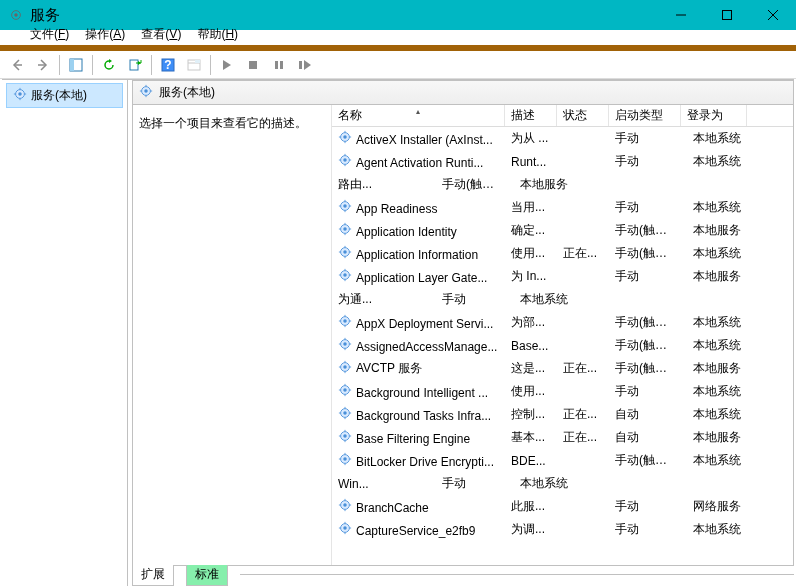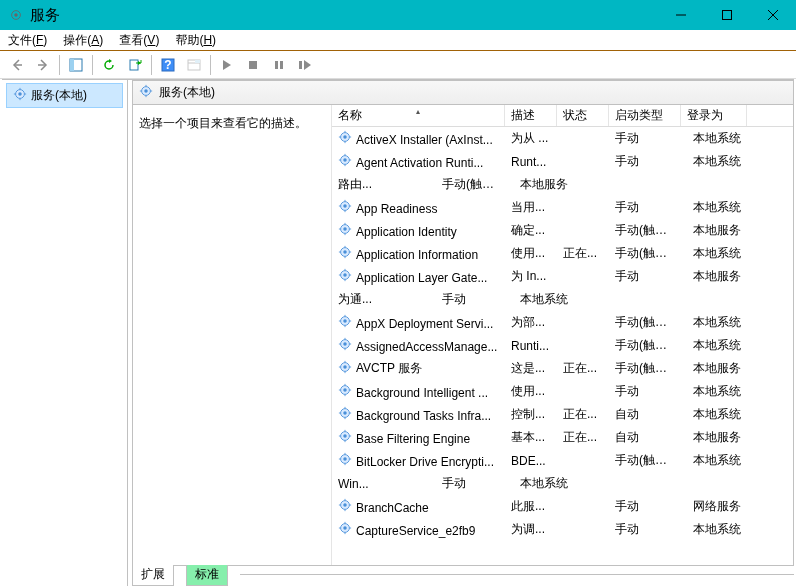--- a/index.html
+++ b/index.html
@@ -6,21 +6,21 @@
 html, body { width: 796px; height: 588px; overflow: hidden; background: #fff; color: #000; }
 
 
 .titlebar { height: 30px; background: #00b7c3; display: flex; align-items: center; padding: 0 0 0 8px; }
 .titlebar-icon { width: 16px; height: 16px; margin-right: 6px; display:flex; align-items:center; justify-content:center;}
 .titlebar-title { color: #000; flex: 1; font-size: 15px; }
 .winbtn { width: 46px; height: 30px; display: flex; align-items: center; justify-content: center; }
 .winbtn svg { stroke: #000; fill: none; stroke-width: 1; }
 
 
-.menubar { height: 21px; background: #fff; display: flex; align-items: flex-start; padding: 0 0; border-bottom: 1px solid #a16207; }
+.menubar { height: 21px; background: #fff; display: flex; align-items: flex-end; padding: 0 22px; border-bottom: 6px solid #a16207; }
 .menuitem { padding: 2px 8px; cursor: default; }
 .menu-underline { text-decoration: underline; }
 
 
 .toolbar { height: 28px; background: #fff; display: flex; align-items: center; padding: 0 4px; border-bottom: 1px solid #dcdcdc; gap:0; }
 .tbtn { width: 24px; height: 24px; display: flex; align-items: center; justify-content: center; margin: 0 1px; border:1px solid transparent; }
 .tbtn.disabled { opacity: 0.45; pointer-events: none; }
 .tsep { width: 1px; height: 20px; background: #c0c0c0; margin: 0 3px; }
 
 
@@ -377,21 +377,21 @@
                     <circle cx="8" cy="8" r="2" fill="#4a90d9"></circle>
                     <g stroke="#4a90d9">
                       <line x1="8" y1="1" x2="8" y2="3"></line>
                       <line x1="8" y1="13" x2="8" y2="15"></line>
                       <line x1="1" y1="8" x2="3" y2="8"></line>
                       <line x1="13" y1="8" x2="15" y2="8"></line>
                     </g>
                   </svg></span>
                 <span>AssignedAccessManage...</span>
               </div>
-              <div class="cell desc">Runti...</div>
+              <div class="cell desc">Base...</div>
               <div class="cell state"></div>
               <div class="cell stype">手动(触发...</div>
               <div class="cell logon">本地系统</div>
             </div>
             <div class="row">
               <div class="cell name">
                 <span><svg class="row-icon" viewBox="0 0 16 16">
                     <circle cx="8" cy="8" r="5" fill="#d9eaff" stroke="#4a90d9"></circle>
                     <circle cx="8" cy="8" r="2" fill="#4a90d9"></circle>
                     <g stroke="#4a90d9">

